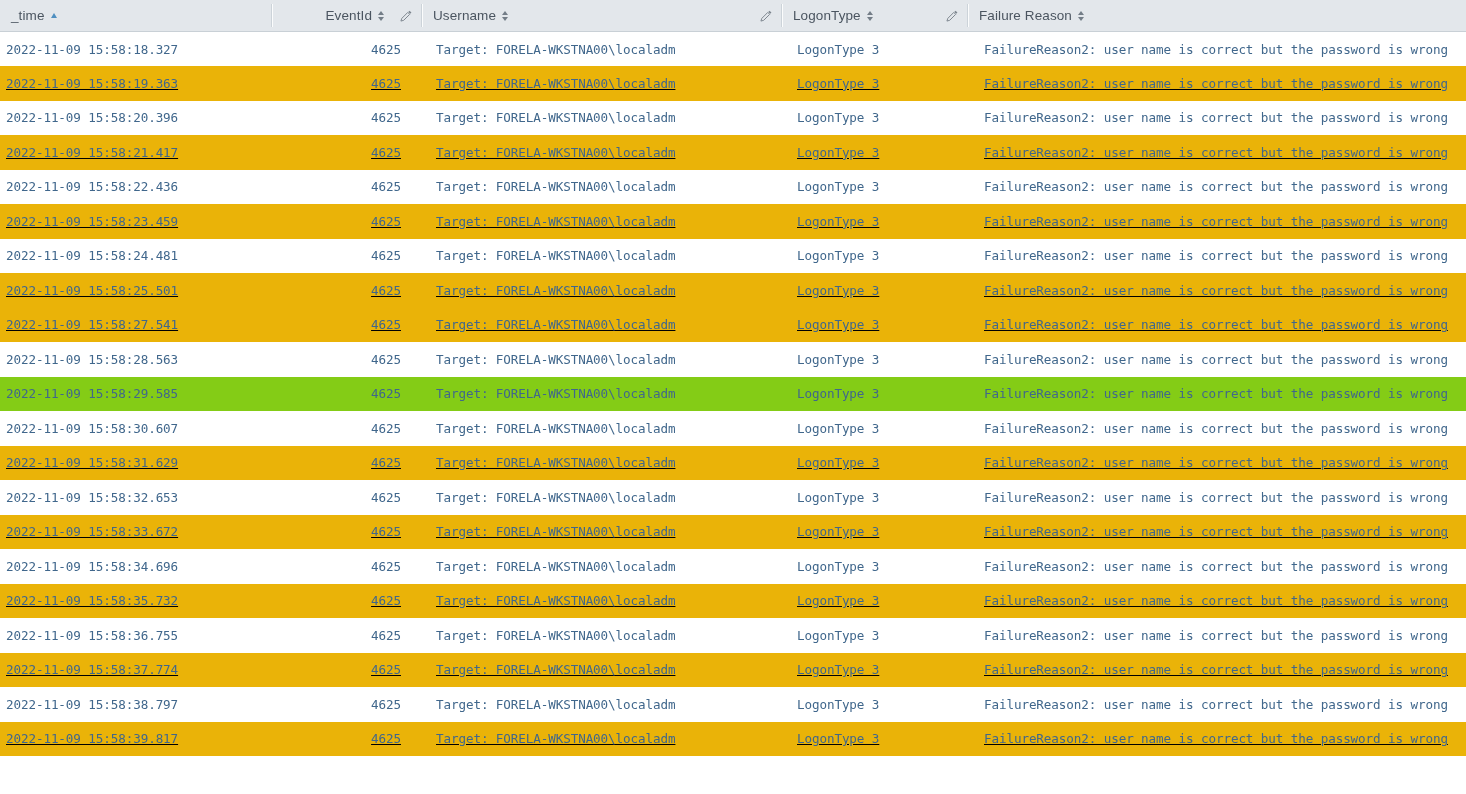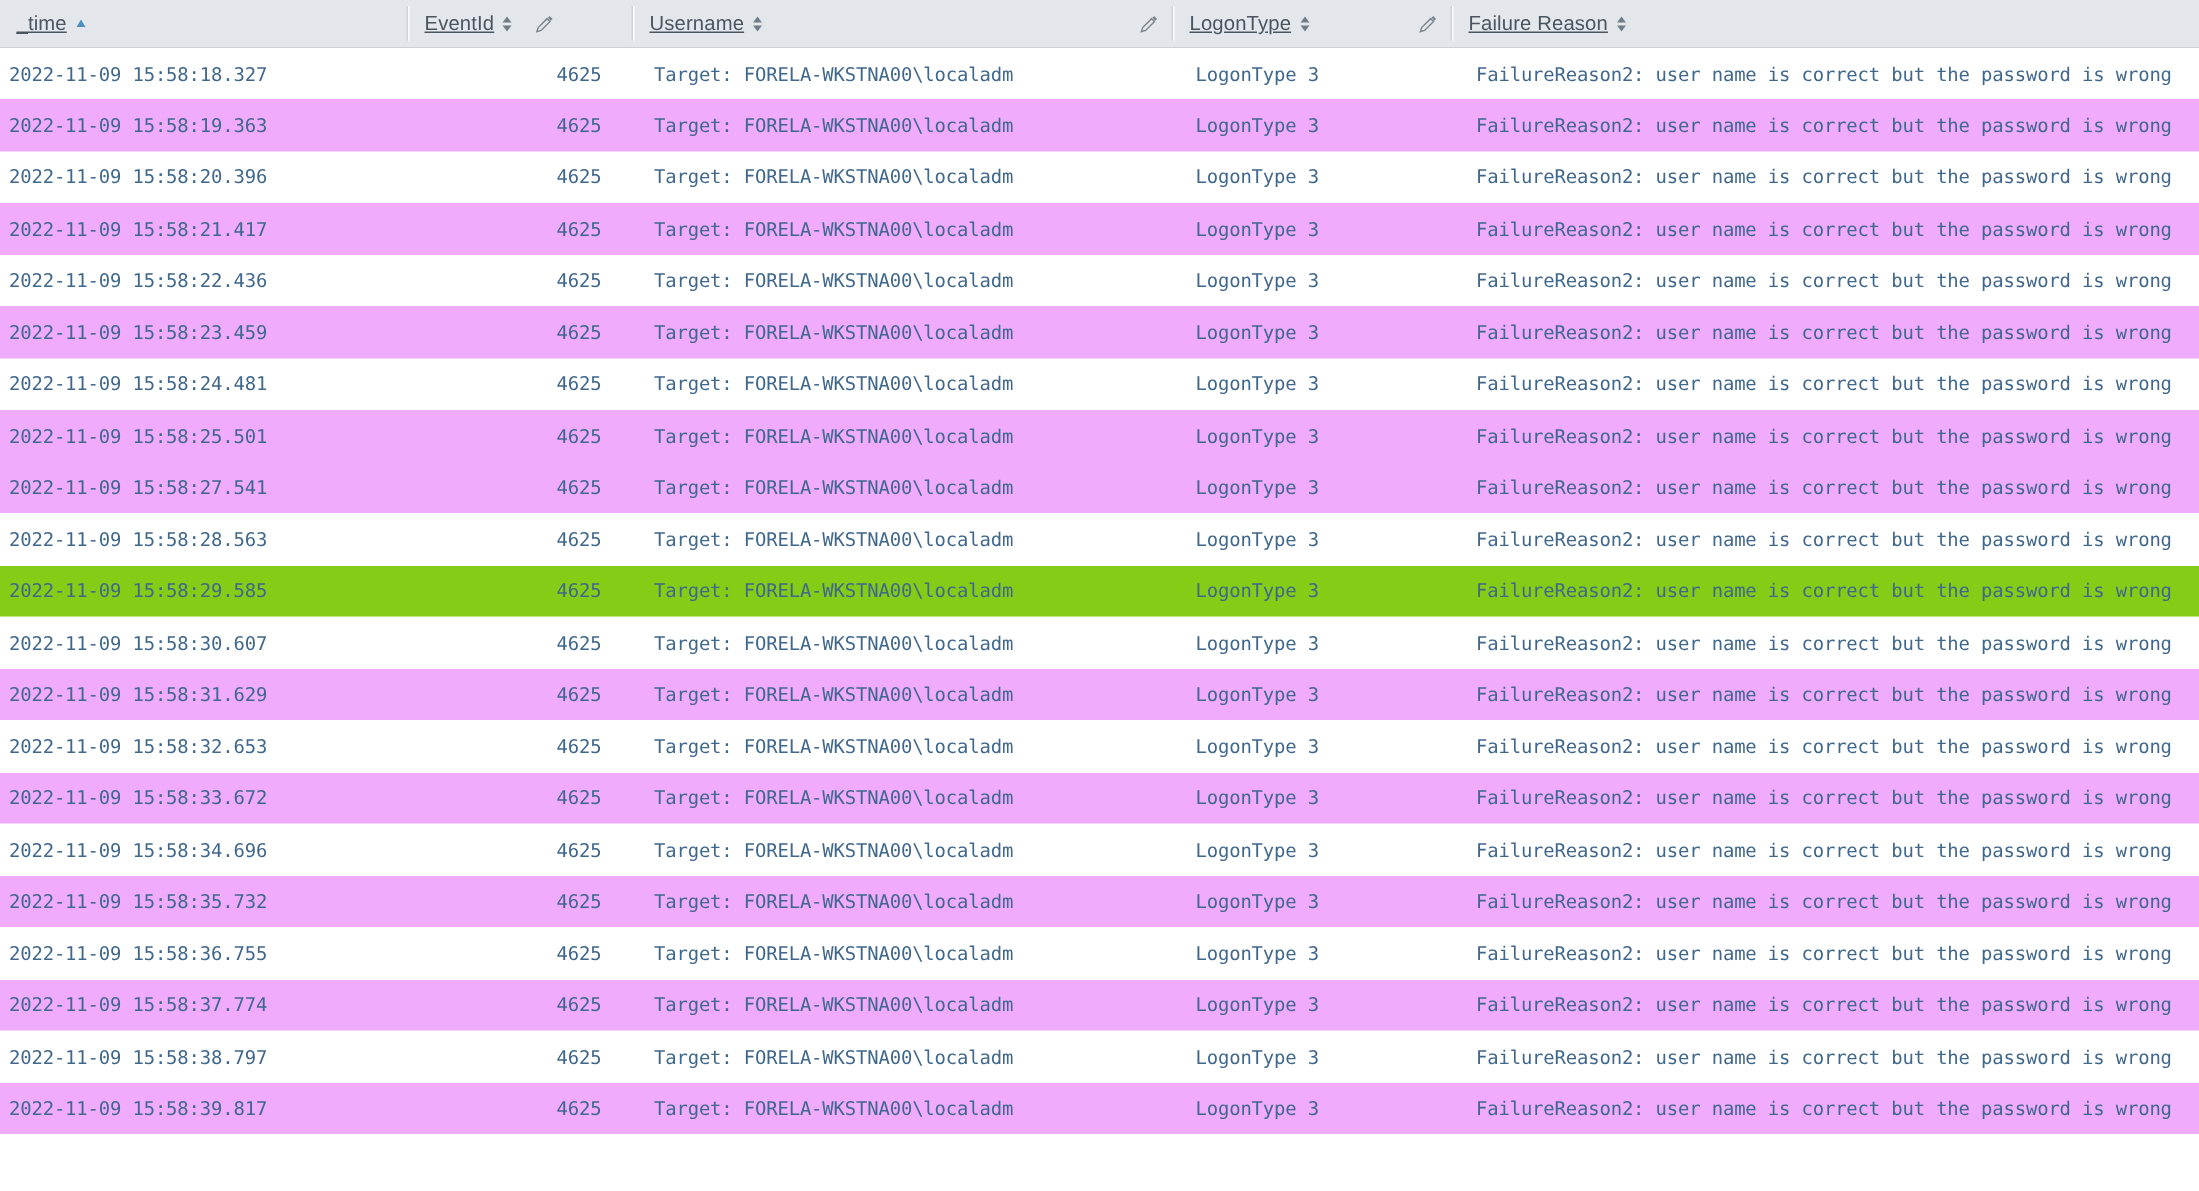--- a/index.html
+++ b/index.html
@@ -41,23 +41,22 @@
     width: 1px;
     background: #fbfcfc;
     box-shadow: -1px 0 0 #ccd3d9;
   }
   .th-inner {
     display: flex;
     align-items: center;
     height: 31px;
     padding: 0 9px 0 11px;
     white-space: nowrap;
-    text-decoration: underline;
-  }
-  .th-inner.right { }
+  }
+  .th-inner.right { justify-content: flex-end; }
   .th-label { color: #4b5560; letter-spacing: 0.1px; }
   .sort-ico {
     display: inline-block;
     margin-left: 6px;
     width: 7px;
     height: 12px;
     position: relative;
     flex: none;
   }
   .sort-ico::before, .sort-ico::after {
@@ -76,21 +75,21 @@
     margin-left: auto;
     width: 14px; height: 14px;
     flex: none;
     opacity: .75;
   }
   .edit-ico svg { display: block; }
   .th-spacer { flex: 1 1 auto; }
   
   tbody tr { height: 34.5px; }
   tbody tr.odd  { background: #ffffff; }
-  tbody tr.even { background: #f0abfc; }
+  tbody tr.even { background: #eab308; text-decoration: underline; }
   tbody tr.hl   { background: #84cc16; }
   tbody td {
     padding: 0 11px;
     font-family: "DejaVu Sans Mono", "Liberation Mono", monospace;
     font-size: 12.6px;
     color: #40678c;
     white-space: nowrap;
     overflow: hidden;
     vertical-align: middle;
     letter-spacing: -0.1px;

